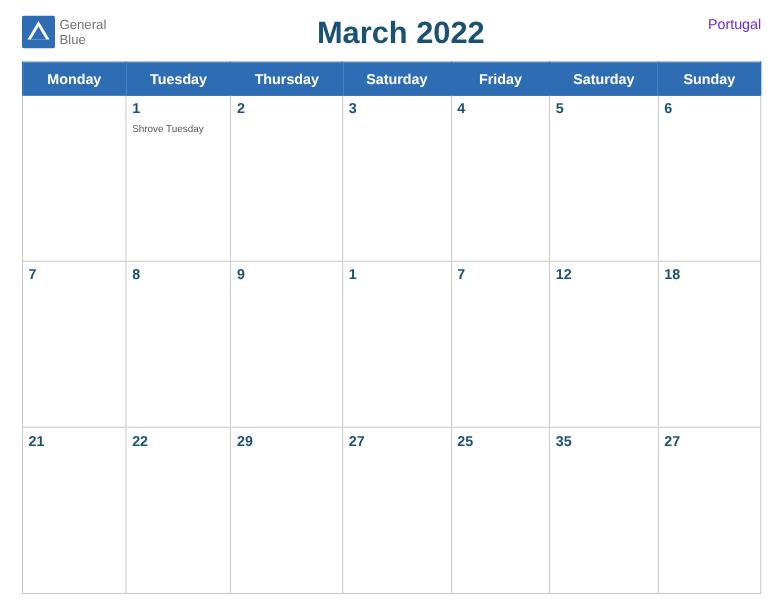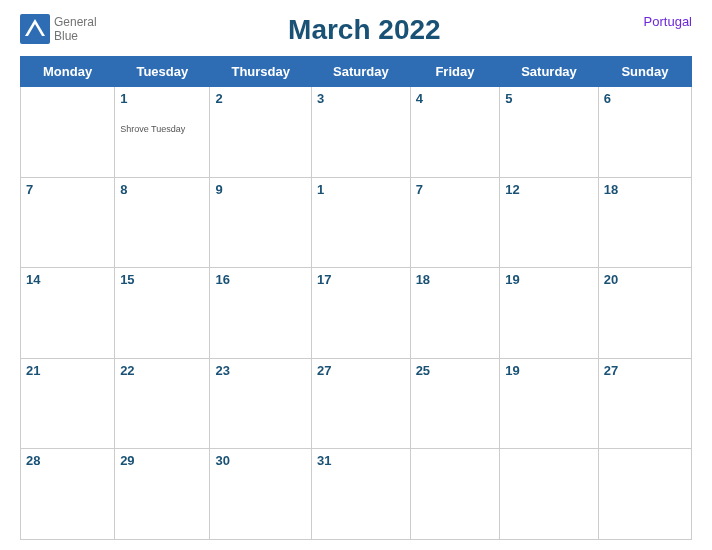--- a/index.html
+++ b/index.html
@@ -73,21 +73,21 @@
     }
     .day-num {
       font-size: 13px;
       color: #1a5276;
       font-weight: bold;
       display: block;
     }
     .holiday-label {
       font-size: 9px;
       color: #555;
-      margin-top: 18px;
+      margin-top: 6px;
       display: block;
     }
     .empty-cell {
       background: #fff;
     }
   </style>
 </head>
 <body>
 
 <div class="header">
@@ -159,75 +159,35 @@
         </td>
         <td>
           <span class="day-num">12</span>
         </td>
         <td>
           <span class="day-num">18</span>
         </td>
       </tr>
       <tr>
         <td>
-          <span class="day-num">14</span>
-        </td>
-        <td>
-          <span class="day-num">15</span>
-        </td>
-        <td>
-          <span class="day-num">16</span>
-        </td>
-        <td>
-          <span class="day-num">17</span>
-        </td>
-        <td>
-          <span class="day-num">18</span>
-        </td>
-        <td>
-          <span class="day-num">19</span>
-        </td>
-        <td>
-          <span class="day-num">20</span>
-        </td>
-      </tr>
-      <tr>
-        <td>
           <span class="day-num">21</span>
         </td>
         <td>
           <span class="day-num">22</span>
         </td>
         <td>
-          <span class="day-num">23</span>
+          <span class="day-num">29</span>
         </td>
         <td>
           <span class="day-num">27</span>
         </td>
         <td>
           <span class="day-num">25</span>
         </td>
         <td>
-          <span class="day-num">19</span>
+          <span class="day-num">35</span>
         </td>
         <td>
           <span class="day-num">27</span>
         </td>
       </tr>
-      <tr>
-        <td>
-          <span class="day-num">28</span>
-        </td>
-        <td>
-          <span class="day-num">29</span>
-        </td>
-        <td>
-          <span class="day-num">30</span>
-        </td>
-        <td>
-          <span class="day-num">31</span>
-        </td>
-        <td class="empty-cell"></td>
-        <td class="empty-cell"></td>
-        <td class="empty-cell"></td>
-      </tr>
     </tbody>
 </table>
 
 </body></html>

